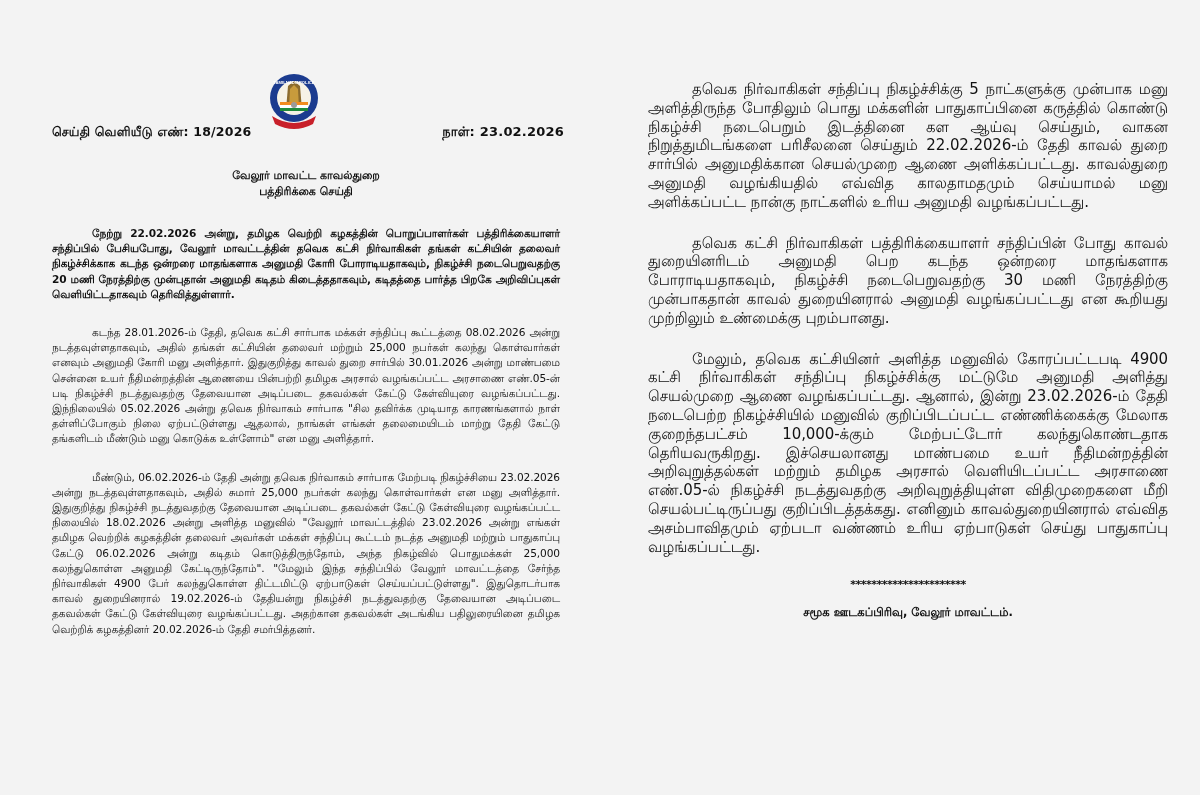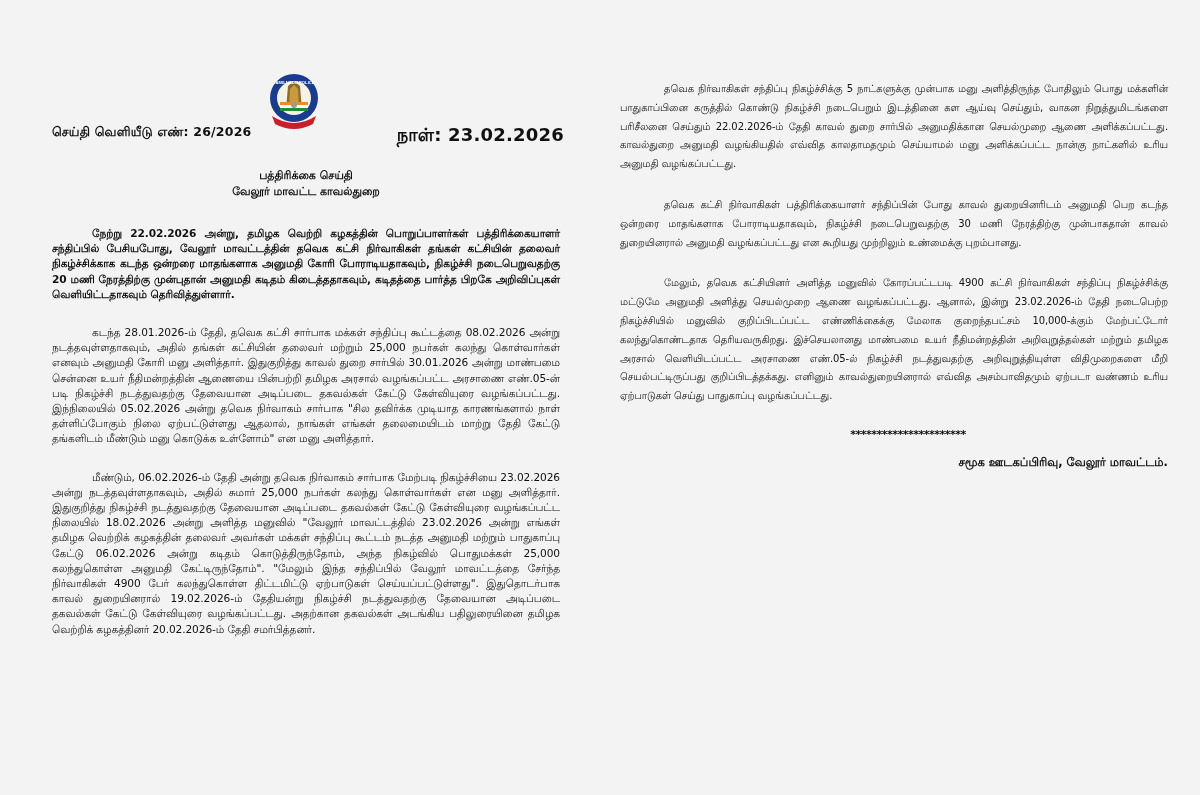--- a/index.html
+++ b/index.html
@@ -49,21 +49,21 @@
     left: 0;
     top: 58px;
     font-size: 12.5px;
     font-weight: bold;
     letter-spacing: 0.2px;
   }
   .release-date {
     position: absolute;
     right: -4px;
     top: 58px;
-    font-size: 18px;
+    font-size: 13px;
     font-weight: bold;
     letter-spacing: 0.2px;
   }
   .title-block {
     margin-top: 22px;
     text-align: center;
     font-size: 11px;
     font-weight: bold;
     line-height: 16px;
   }
@@ -71,69 +71,70 @@
     font-size: 10.6px;
     line-height: 15.2px;
     text-align: justify;
     text-indent: 40px;
     margin: 0 0 23px 0;
     letter-spacing: -0.1px;
   }
   .col-left .para:first-of-type { margin-top: 0; }
   .first-para { margin-top: 26px !important; font-weight: bold; }
   .col-right .para {
-    font-size: 10px;
+    font-size: 15px;
     line-height: 18.8px;
     text-indent: 44px;
     margin-bottom: 22px;
+    margin-left: 28px;
   }
   .stars {
     text-align: center;
     font-size: 11px;
     font-weight: bold;
     letter-spacing: -0.5px;
     margin-top: 16px;
     padding-left: 28px;
   }
   .signoff {
-    text-align: right;
+    text-align: center;
     font-size: 11.5px;
     font-weight: bold;
     margin-top: 14px;
     padding-left: 28px;
   }
 </style>
 </head>
 <body>
 
 <div class="page">
 
   <div class="col-left">
     <div class="header-row">
-      <div class="release-no">செய்தி வெளியீடு எண்: 26/2026</div>
+      <div class="release-no">செய்தி வெளியீடு எண்: 18/2026</div>
       <div class="logo">
         <svg width="56" height="62" viewBox="0 0 56 62">
           <circle cx="28" cy="26" r="24" fill="#1b3b8f"></circle>
           <circle cx="28" cy="26" r="17" fill="#f6f2e6"></circle>
           <path d="M20 38 L22 14 L28 9 L34 14 L36 38 Z" fill="#8b6b2e"></path>
           <path d="M23 36 L24 17 L28 13 L32 17 L33 36 Z" fill="#c89b3c"></path>
           <rect x="14" y="30" width="28" height="3" fill="#f28c1e"></rect>
           <rect x="14" y="33" width="28" height="3" fill="#ffffff"></rect>
           <rect x="14" y="36" width="28" height="3" fill="#1f8a3b"></rect>
           <circle cx="28" cy="33" r="3" fill="#9a9a9a"></circle>
           <path d="M6 44 Q28 58 50 44 L47 52 Q28 62 9 52 Z" fill="#c8202a"></path>
           <text x="28" y="12" font-size="4.2" fill="#ffffff" text-anchor="middle" font-family="Liberation Sans, sans-serif" font-weight="bold">TAMILNADU POLICE</text>
         </svg>
       </div>
       <div class="release-date">நாள்: 23.02.2026</div>
     </div>
 
     <div class="title-block">
+      <div>வேலூர் மாவட்ட காவல்துறை</div>
       <div>பத்திரிக்கை செய்தி</div>
-      <div>வேலூர் மாவட்ட காவல்துறை</div>
     </div>
 
     <p class="para first-para">நேற்று 22.02.2026 அன்று, தமிழக வெற்றி கழகத்தின் பொறுப்பாளர்கள் பத்திரிக்கையாளர் சந்திப்பில் பேசியபோது, வேலூர் மாவட்டத்தின் தவெக கட்சி நிர்வாகிகள் தங்கள் கட்சியின் தலைவர் நிகழ்ச்சிக்காக கடந்த ஒன்றரை மாதங்களாக அனுமதி கோரி போராடியதாகவும், நிகழ்ச்சி நடைபெறுவதற்கு 20 மணி நேரத்திற்கு முன்புதான் அனுமதி கடிதம் கிடைத்ததாகவும், கடிதத்தை பார்த்த பிறகே அறிவிப்புகள் வெளியிட்டதாகவும் தெரிவித்துள்ளார்.</p>
     <p class="para">கடந்த 28.01.2026-ம் தேதி, தவெக கட்சி சார்பாக மக்கள் சந்திப்பு கூட்டத்தை 08.02.2026 அன்று நடத்தவுள்ளதாகவும், அதில் தங்கள் கட்சியின் தலைவர் மற்றும் 25,000 நபர்கள் கலந்து கொள்வார்கள் எனவும் அனுமதி கோரி மனு அளித்தார். இதுகுறித்து காவல் துறை சார்பில் 30.01.2026 அன்று மாண்பமை சென்னை உயர் நீதிமன்றத்தின் ஆணையை பின்பற்றி தமிழக அரசால் வழங்கப்பட்ட அரசாணை எண்.05-ன் படி நிகழ்ச்சி நடத்துவதற்கு தேவையான அடிப்படை தகவல்கள் கேட்டு கேள்வியுரை வழங்கப்பட்டது. இந்நிலையில் 05.02.2026 அன்று தவெக நிர்வாகம் சார்பாக "சில தவிர்க்க முடியாத காரணங்களால் நாள் தள்ளிப்போகும் நிலை ஏற்பட்டுள்ளது ஆதலால், நாங்கள் எங்கள் தலைமையிடம் மாற்று தேதி கேட்டு தங்களிடம் மீண்டும் மனு கொடுக்க உள்ளோம்" என மனு அளித்தார்.</p>
     <p class="para">மீண்டும், 06.02.2026-ம் தேதி அன்று தவெக நிர்வாகம் சார்பாக மேற்படி நிகழ்ச்சியை 23.02.2026 அன்று நடத்தவுள்ளதாகவும், அதில் சுமார் 25,000 நபர்கள் கலந்து கொள்வார்கள் என மனு அளித்தார். இதுகுறித்து நிகழ்ச்சி நடத்துவதற்கு தேவையான அடிப்படை தகவல்கள் கேட்டு கேள்வியுரை வழங்கப்பட்ட நிலையில் 18.02.2026 அன்று அளித்த மனுவில் "வேலூர் மாவட்டத்தில் 23.02.2026 அன்று எங்கள் தமிழக வெற்றிக் கழகத்தின் தலைவர் அவர்கள் மக்கள் சந்திப்பு கூட்டம் நடத்த அனுமதி மற்றும் பாதுகாப்பு கேட்டு 06.02.2026 அன்று கடிதம் கொடுத்திருந்தோம், அந்த நிகழ்வில் பொதுமக்கள் 25,000 கலந்துகொள்ள அனுமதி கேட்டிருந்தோம்". "மேலும் இந்த சந்திப்பில் வேலூர் மாவட்டத்தை சேர்ந்த நிர்வாகிகள் 4900 பேர் கலந்துகொள்ள திட்டமிட்டு ஏற்பாடுகள் செய்யப்பட்டுள்ளது". இதுதொடர்பாக காவல் துறையினரால் 19.02.2026-ம் தேதியன்று நிகழ்ச்சி நடத்துவதற்கு தேவையான அடிப்படை தகவல்கள் கேட்டு கேள்வியுரை வழங்கப்பட்டது. அதற்கான தகவல்கள் அடங்கிய பதிலுரையினை தமிழக வெற்றிக் கழகத்தினர் 20.02.2026-ம் தேதி சமர்பித்தனர்.</p>
   </div>
 
   <div class="col-right">
     <p class="para">தவெக நிர்வாகிகள் சந்திப்பு நிகழ்ச்சிக்கு 5 நாட்களுக்கு முன்பாக மனு அளித்திருந்த போதிலும் பொது மக்களின் பாதுகாப்பினை கருத்தில் கொண்டு நிகழ்ச்சி நடைபெறும் இடத்தினை கள ஆய்வு செய்தும், வாகன நிறுத்துமிடங்களை பரிசீலனை செய்தும் 22.02.2026-ம் தேதி காவல் துறை சார்பில் அனுமதிக்கான செயல்முறை ஆணை அளிக்கப்பட்டது. காவல்துறை அனுமதி வழங்கியதில் எவ்வித காலதாமதமும் செய்யாமல் மனு அளிக்கப்பட்ட நான்கு நாட்களில் உரிய அனுமதி வழங்கப்பட்டது.</p>
     <p class="para">தவெக கட்சி நிர்வாகிகள் பத்திரிக்கையாளர் சந்திப்பின் போது காவல் துறையினரிடம் அனுமதி பெற கடந்த ஒன்றரை மாதங்களாக போராடியதாகவும், நிகழ்ச்சி நடைபெறுவதற்கு 30 மணி நேரத்திற்கு முன்பாகதான் காவல் துறையினரால் அனுமதி வழங்கப்பட்டது என கூறியது முற்றிலும் உண்மைக்கு புறம்பானது.</p>

